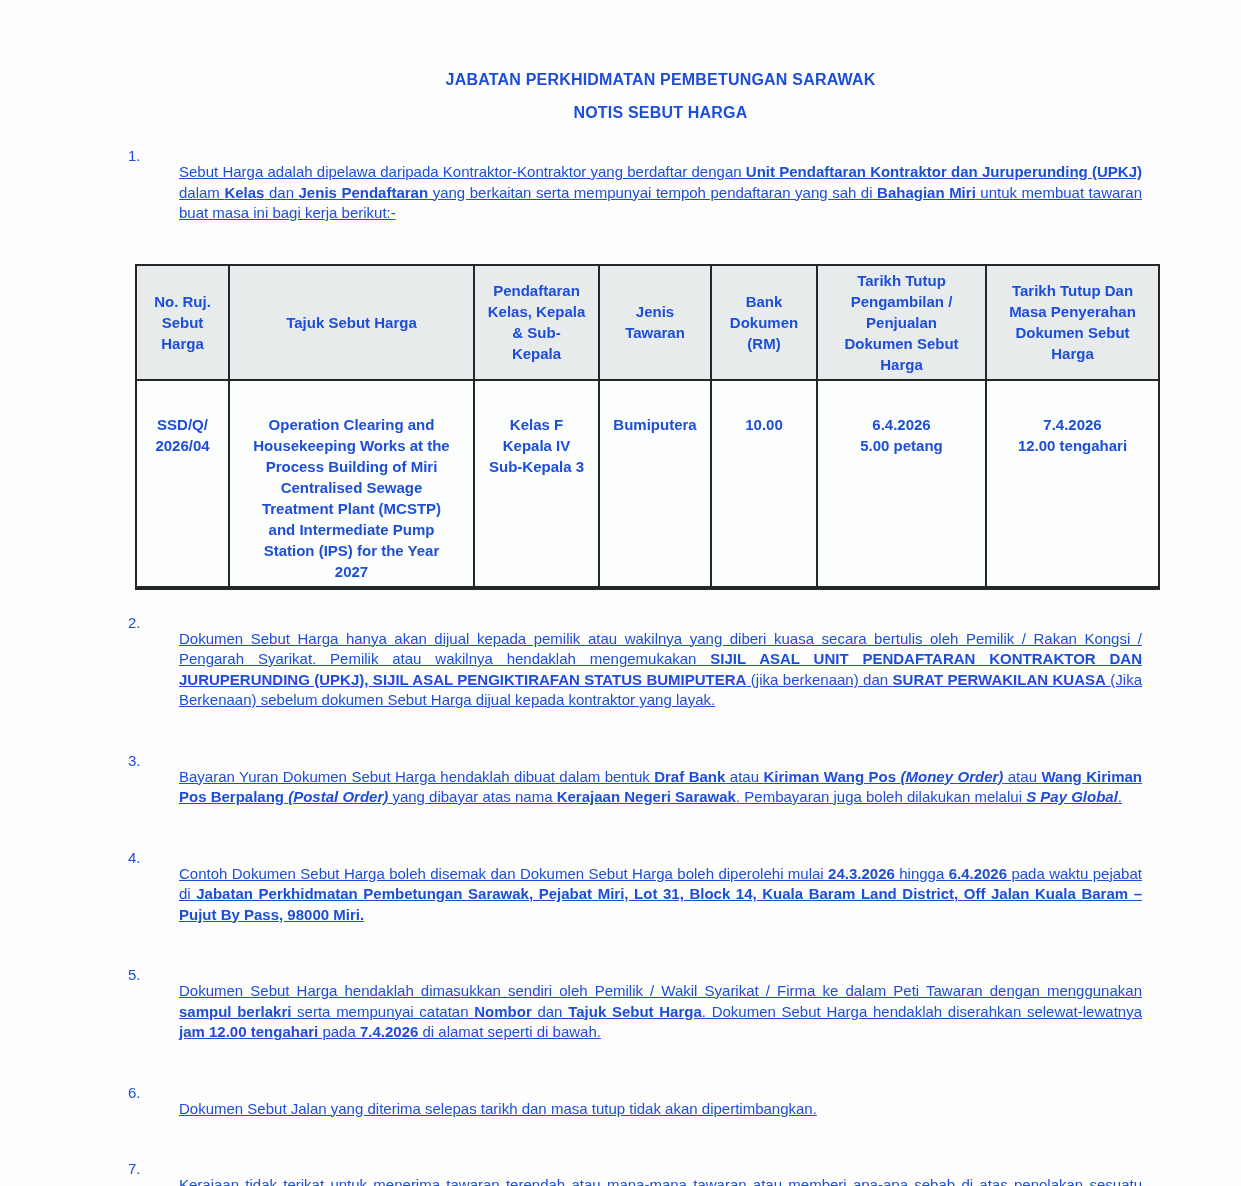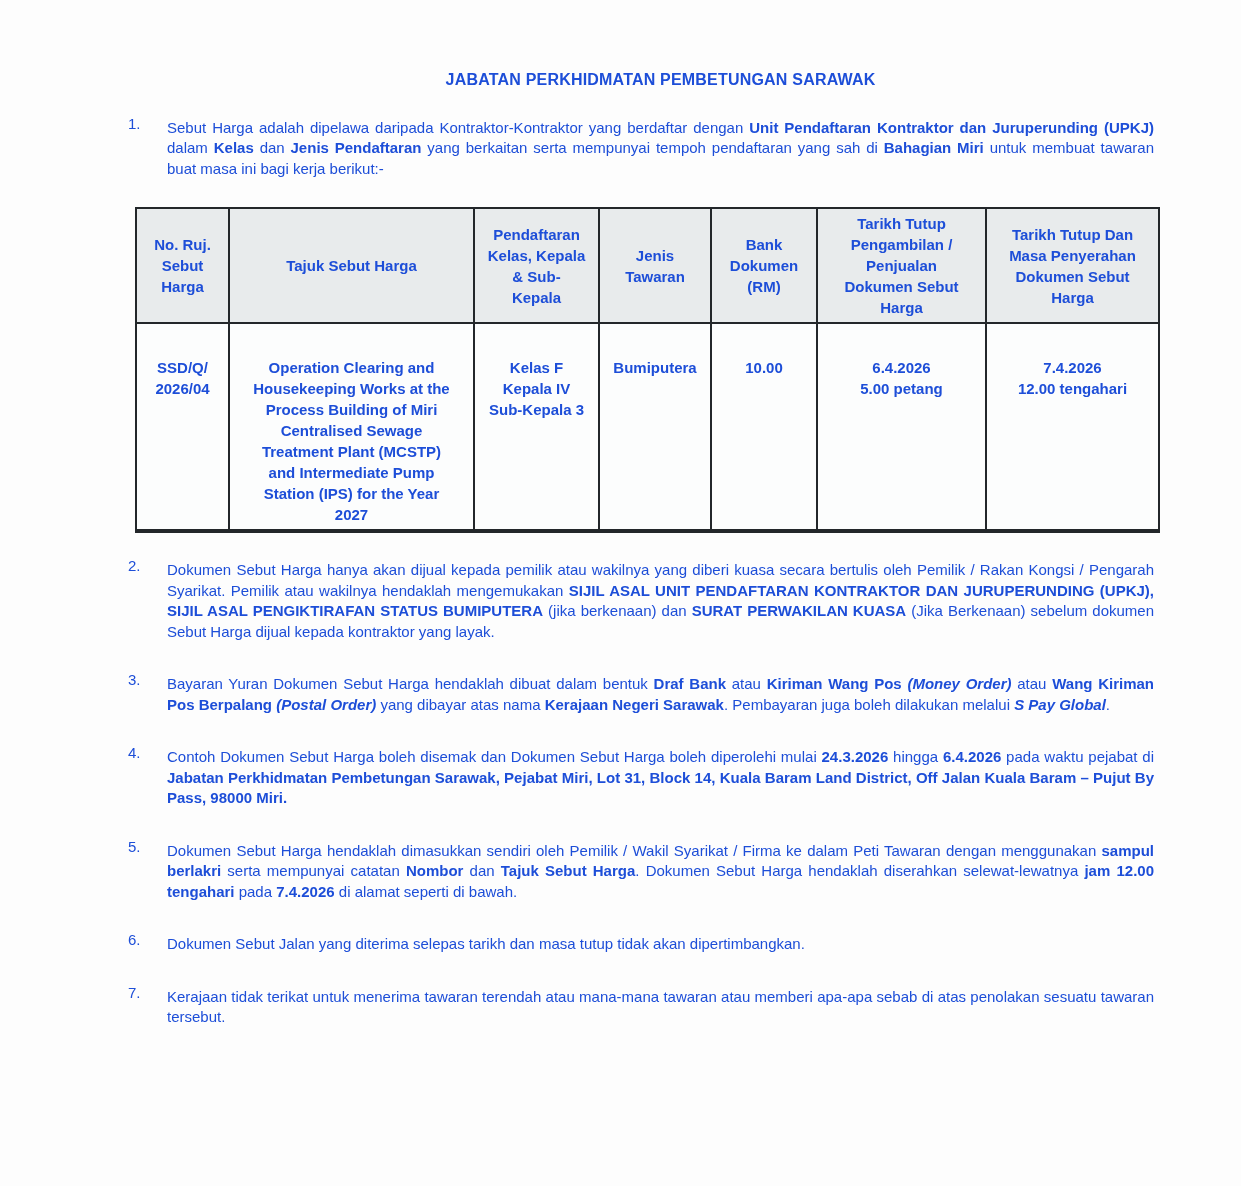--- a/index.html
+++ b/index.html
@@ -35,22 +35,23 @@
   .clause {
     display: flex;
     margin: 0 0 24px 0;
   }
   .clause-num {
     flex: none;
     width: 35px;
   }
   .clause-text {
     flex: 1;
-    margin: 4px;
+    margin: 16px;
     text-align: justify;
+    text-decoration: underline;
   }
   
   .tender-table {
     table-layout: fixed;
     width: 1023px;
     margin: 0 0 23px 7px;
     border-collapse: collapse;
     font-weight: 700;
     text-align: center;
   }
@@ -92,20 +93,21 @@
   }
 </style>
 </head>
 <body>
 
 <div class="page">
   <div class="content">
 
     <div class="doc-header">
       <div class="doc-title">JABATAN PERKHIDMATAN PEMBETUNGAN SARAWAK</div>
+      <div class="doc-subtitle">NOTIS SEBUT HARGA</div>
     </div>
 
     <div class="clauses">
 
       <div class="clause">
         <span class="clause-num">1.</span>
         <p class="clause-text"><span>Sebut Harga adalah dipelawa daripada Kontraktor-Kontraktor yang berdaftar dengan </span><span style="font-weight: 700;">Unit Pendaftaran Kontraktor dan Juruperunding (UPKJ)</span><span> dalam </span><span style="font-weight: 700;">Kelas</span><span> dan </span><span style="font-weight: 700;">Jenis Pendaftaran</span><span> yang berkaitan serta mempunyai tempoh pendaftaran yang sah di </span><span style="font-weight: 700;">Bahagian Miri</span><span> untuk membuat tawaran buat masa ini bagi kerja berikut:-</span></p>
       </div>
 
       <table class="tender-table">

